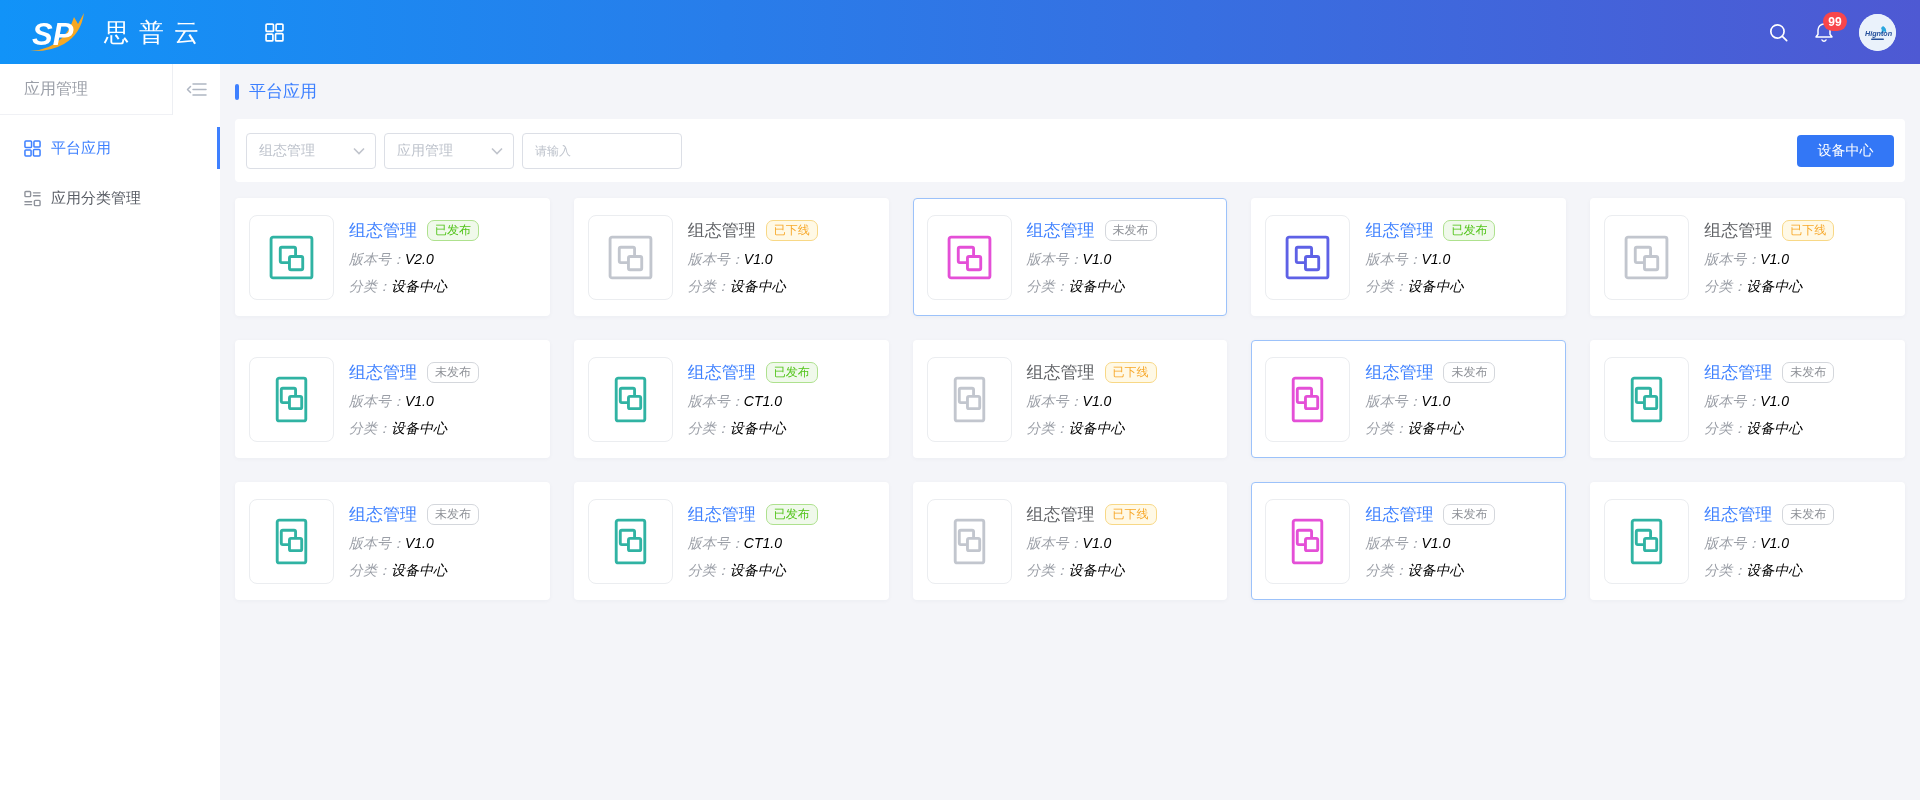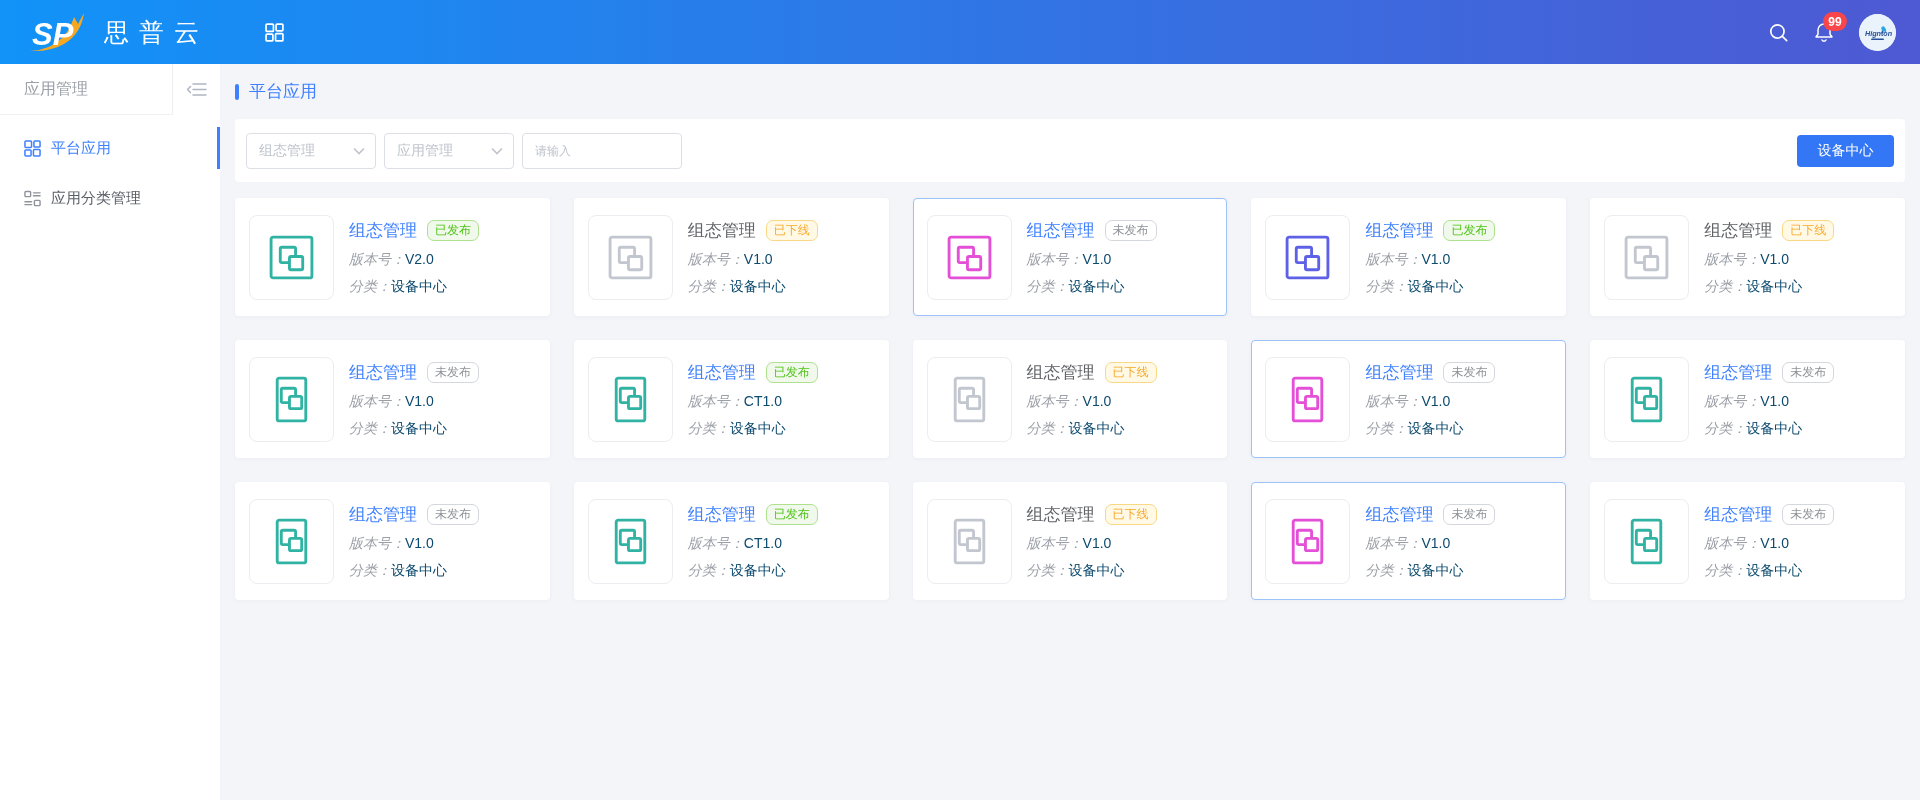--- a/index.html
+++ b/index.html
@@ -62,21 +62,21 @@
   .icon-box svg rect { stroke-width:2.8; }
   .icon-box svg .outer { fill:none; }
   .icon-box svg .mid, .icon-box svg .small { fill:#fff; }
   .card-body { padding-top:4px; min-width:0; }
   .card-title-row { display:flex; align-items:center; }
   .card-title { font-size:17px; white-space:nowrap; }
   .badge { margin-left:10px; font-size:12px; line-height:17px; padding:1px 7px;
     border-radius:7px; border:1px solid; white-space:nowrap; }
   .meta { margin-top:9px; font-size:14px; white-space:nowrap; }
   .meta .label { color:#9A9EA6;font-style:italic; }
-  .meta .value { color:#0c4a6e; }
+  .meta .value { color:#000000;font-style:italic; }
 </style>
 </head>
 <body>
 
 <div class="header">
   <div class="logo">
     <svg width="66" height="44" viewBox="0 0 66 44">
       <path d="M2 41 Q22 40 34 28 Q42 20 46 7 L50 14 L56 3 Q53 24 36 34 Q22 42 2 41 Z" fill="#F7A823"></path>
       <text x="4" y="35" font-size="31" font-weight="bold" font-style="italic" fill="#FFFFFF">SP</text>
     </svg>

